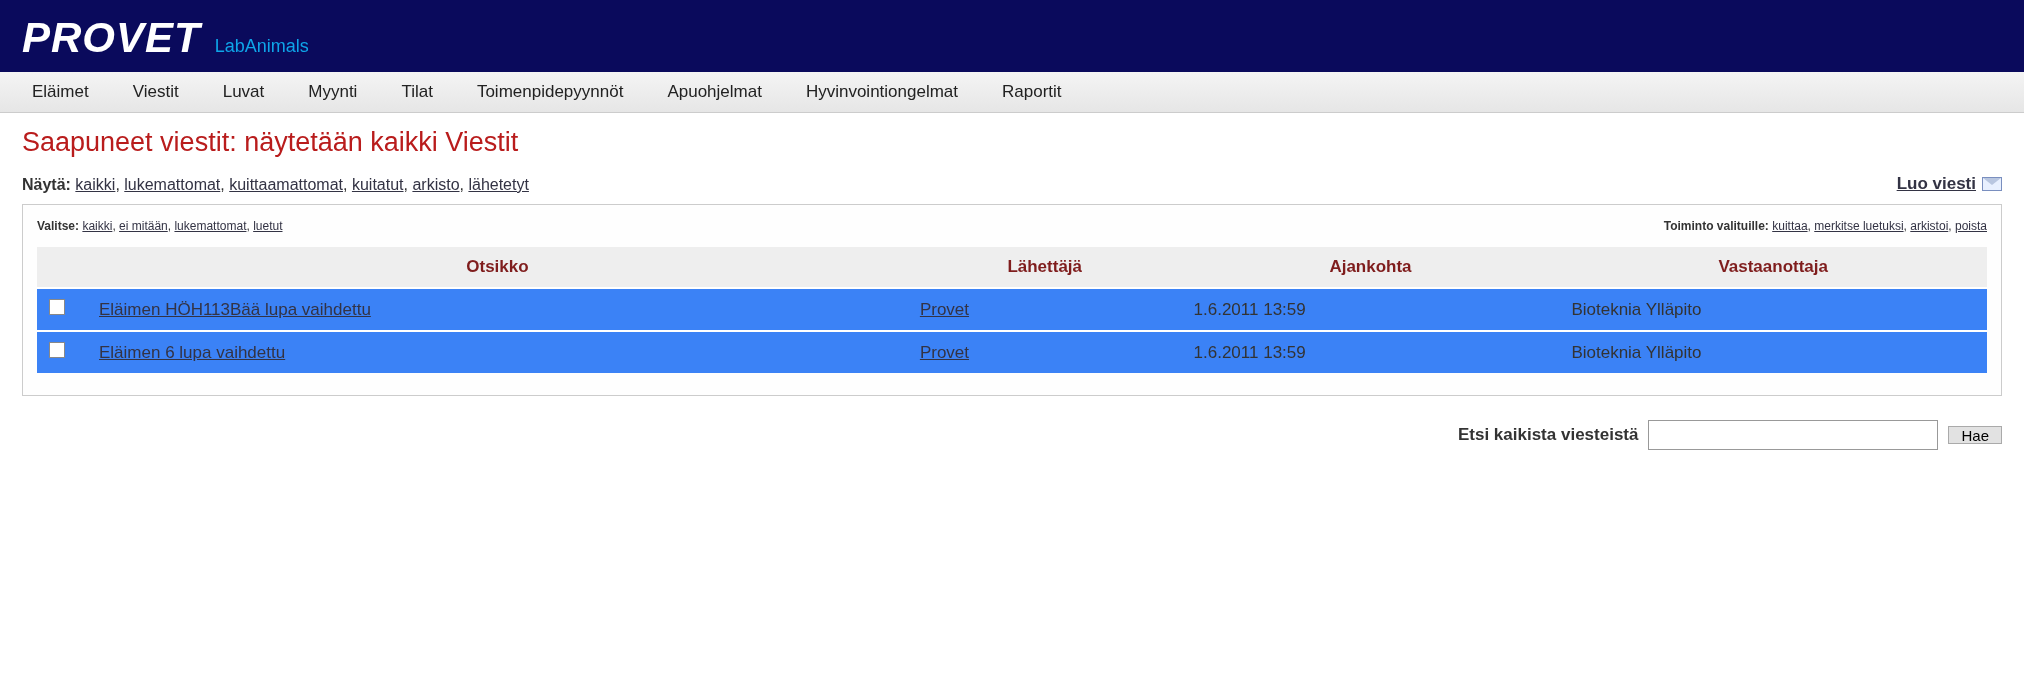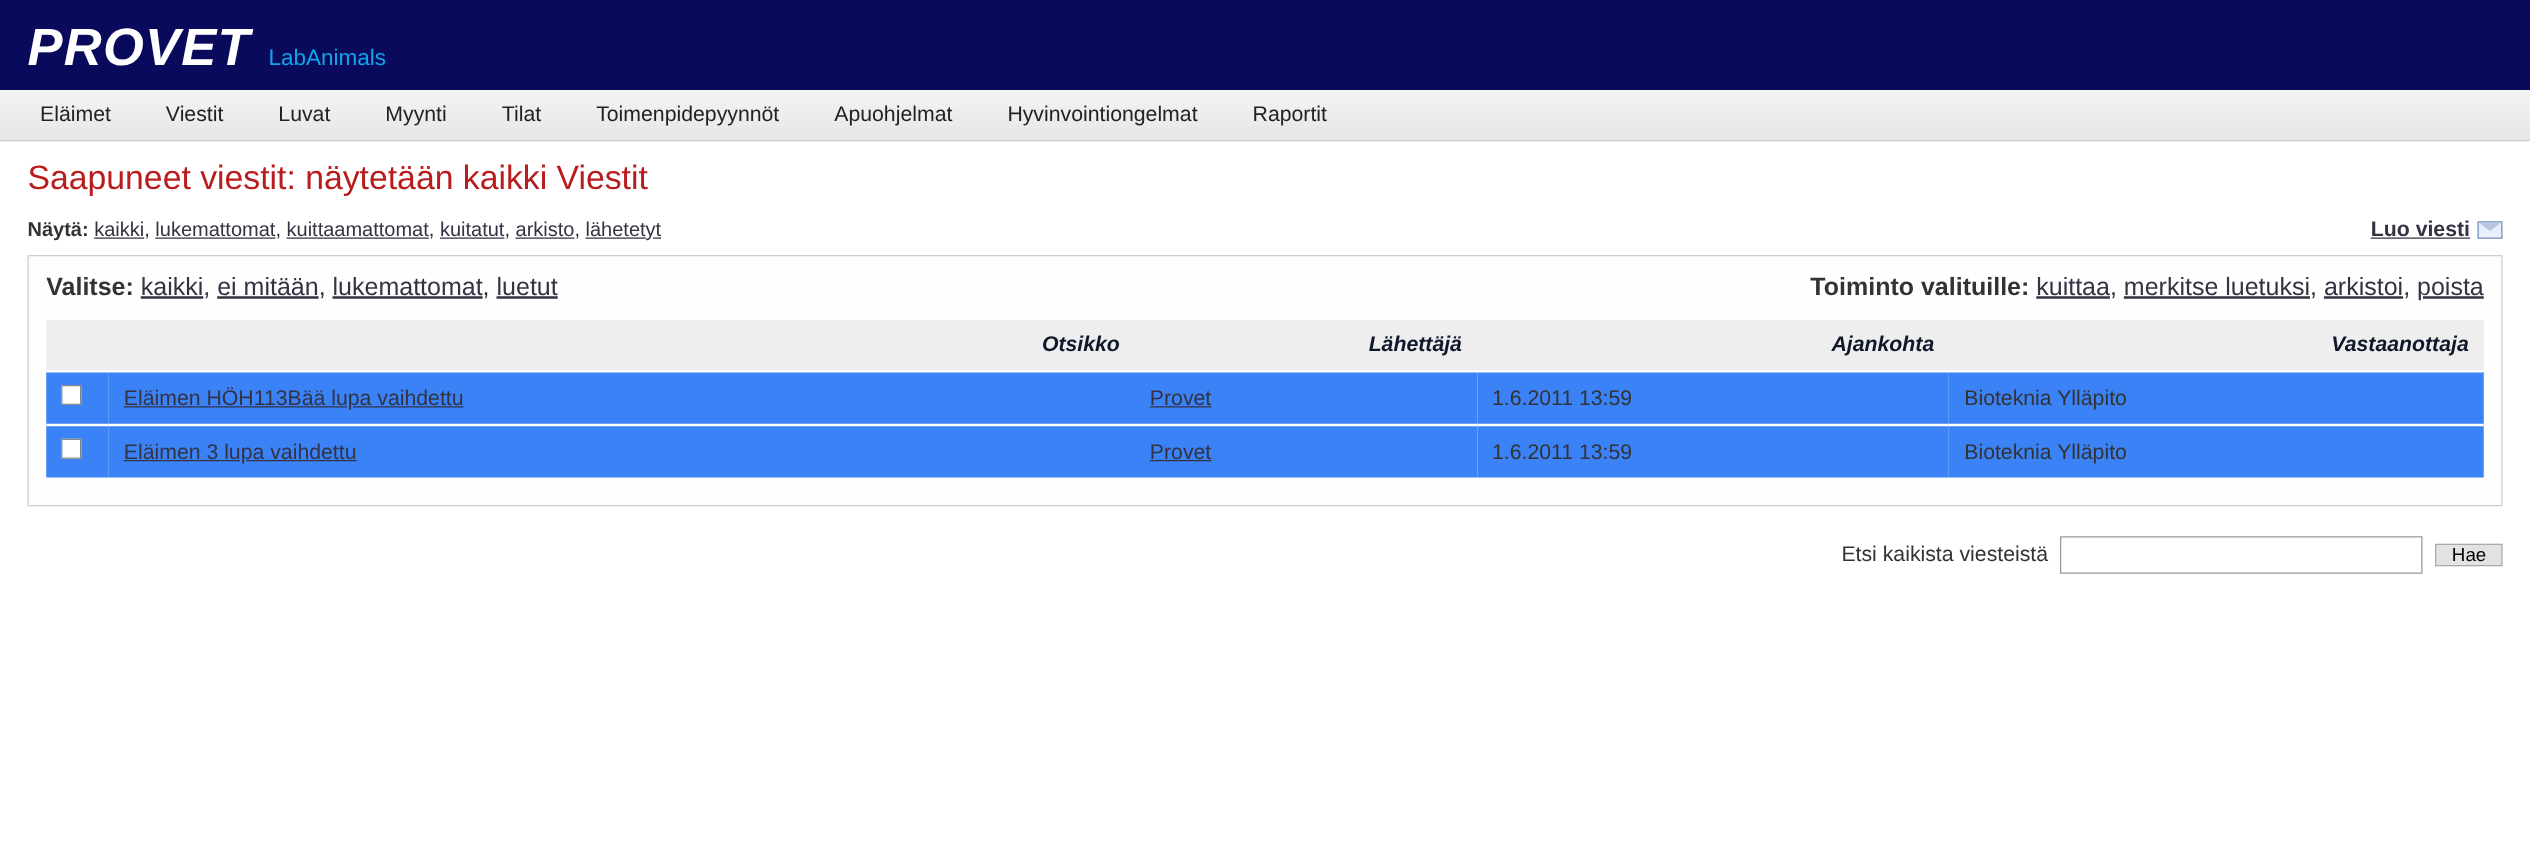--- a/index.html
+++ b/index.html
@@ -13,28 +13,28 @@
     .content { padding: 14px 22px; }
     .page-title { font-size: 27px; font-weight: normal; margin-bottom: 16px; color: #b91c1c; }
     .filter-row { display: flex; justify-content: space-between; align-items: flex-end; margin-bottom: 10px; }
     .filter-links { font-size: 16px; }
     .filter-links b { font-weight: bold; }
     .lnk { color: #334; text-decoration: underline; cursor: pointer; }
     .create-msg { font-weight: bold; text-decoration: underline; color: #334; cursor: pointer; display: inline-flex; align-items: center; gap: 6px; }
     .mail-icon { width: 20px; height: 14px; background: #e8f0ff; border: 1px solid #7a8fbf; position: relative; display: inline-block; }
     .mail-icon::before { content: ""; position: absolute; top: 0; left: 0; right: 0; height: 0; border-left: 9px solid transparent; border-right: 9px solid transparent; border-top: 7px solid #b8c6e0; }
     .panel { border: 1px solid #ccc; padding: 14px 14px 22px; background: #fefefe; }
-    .action-row { display: flex; justify-content: space-between; margin-bottom: 14px; font-size: 20px; }
+    .action-row { display: flex; justify-content: space-between; margin-bottom: 14px; font-size: 12px; }
     table.messages { width: 100%; border-collapse: collapse; }
-    table.messages th { text-align: right; background: #eee; padding: 10px 12px; font-size: 17px; font-weight: bold; color: #0f172a; font-style: italic; }
+    table.messages th { text-align: center; background: #eee; padding: 10px 12px; font-size: 17px; font-weight: bold; color: #7f1d1d; }
     table.messages td { padding: 10px 12px; background: #3b82f6; border-top: 2px solid #fff; }
     table.messages td.cb { width: 50px; }
     .cbx { width: 16px; height: 16px; border: 1px solid #888; background: #fff; display: inline-block; }
     .search-row { display: flex; justify-content: flex-end; align-items: center; gap: 10px; margin-top: 24px; }
-    .search-row label { font-weight: normal; }
+    .search-row label { font-weight: bold; }
     .search-input { width: 290px; height: 30px; border: 1px solid #999; padding: 2px 6px; font-size: 15px; }
     .search-btn { height: 18px; padding: 0 12px; background: #e2e2e2; border: 1px solid #aaa; cursor: pointer; font-size: 15px; }
     .sep { }
   </style>
 </head>
 <body>
 
 <div class="header">
   <span class="logo">PROVET</span>
   <span class="subtitle">LabAnimals</span>
@@ -104,21 +104,21 @@
       <tbody>
         <tr>
           <td class="cb"><span class="cbx"></span></td>
           <td><span class="lnk">Eläimen HÖH113Bää lupa vaihdettu</span></td>
           <td><span class="lnk">Provet</span></td>
           <td>1.6.2011 13:59</td>
           <td>Bioteknia Ylläpito</td>
         </tr>
         <tr>
           <td class="cb"><span class="cbx"></span></td>
-          <td><span class="lnk">Eläimen 3 lupa vaihdettu</span></td>
+          <td><span class="lnk">Eläimen 6 lupa vaihdettu</span></td>
           <td><span class="lnk">Provet</span></td>
           <td>1.6.2011 13:59</td>
           <td>Bioteknia Ylläpito</td>
         </tr>
       </tbody>
     </table>
   </div>
 
   <div class="search-row">
     <label>Etsi kaikista viesteistä</label>

